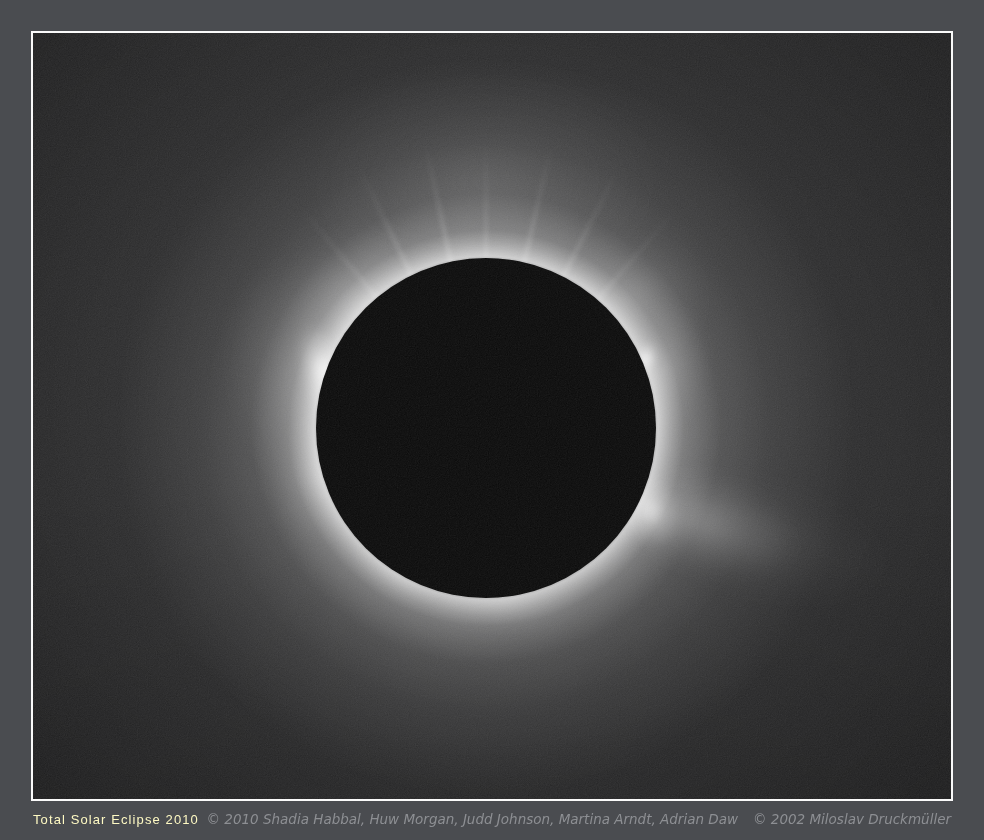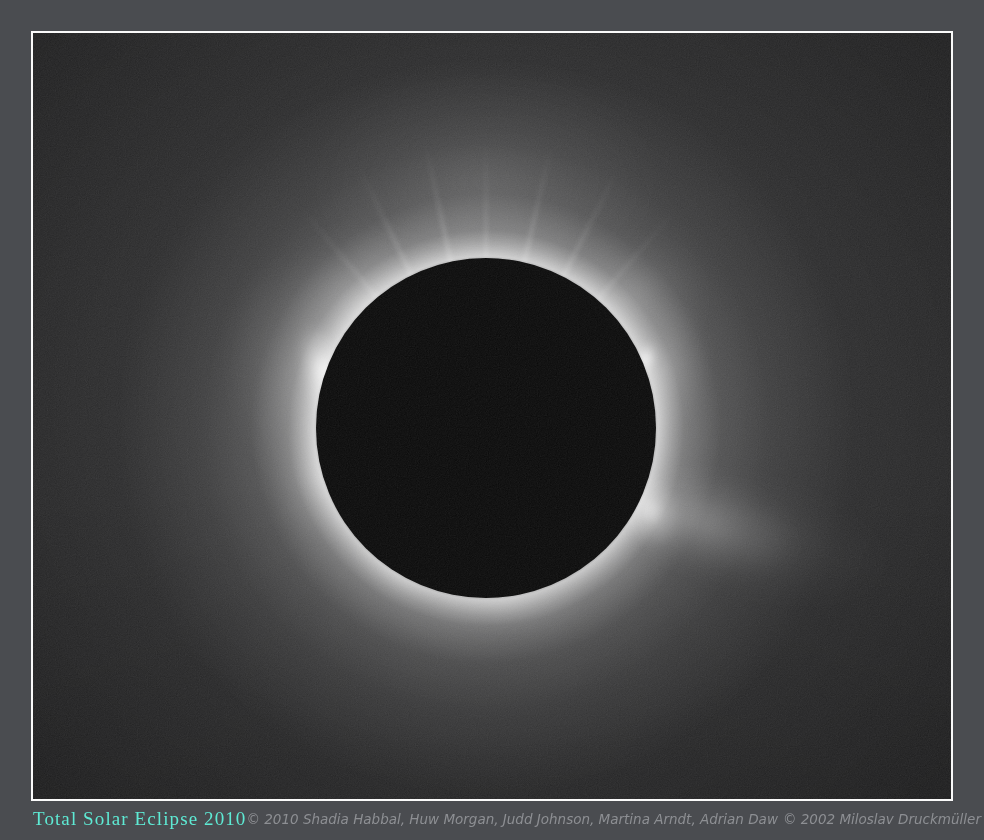--- a/index.html
+++ b/index.html
@@ -109,30 +109,30 @@
     position: absolute;
     left: 33px;
     top: 801px;
     width: 918px;
     height: 36px;
     display: flex;
     align-items: center;
     white-space: nowrap;
   }
   .caption-title {
-    font-family: Liberation Serif, serif;
-    font-size: 19px;
+    font-family: Liberation Sans, sans-serif;
+    font-size: 13px;
     letter-spacing: 1.1px;
-    color: #5eead4;
+    color: #fef9c3;
   }
   .caption-credits {
     margin-left: auto;
     display: flex;
     align-items: center;
-    gap: 5px;
+    gap: 15px;
   }
   .credit {
     font-family: "DejaVu Sans", "Liberation Sans", sans-serif;
     font-style: italic;
     font-size: 13.5px;
     color: #8d8f93;
   }
 </style>
 </head>
 <body>

